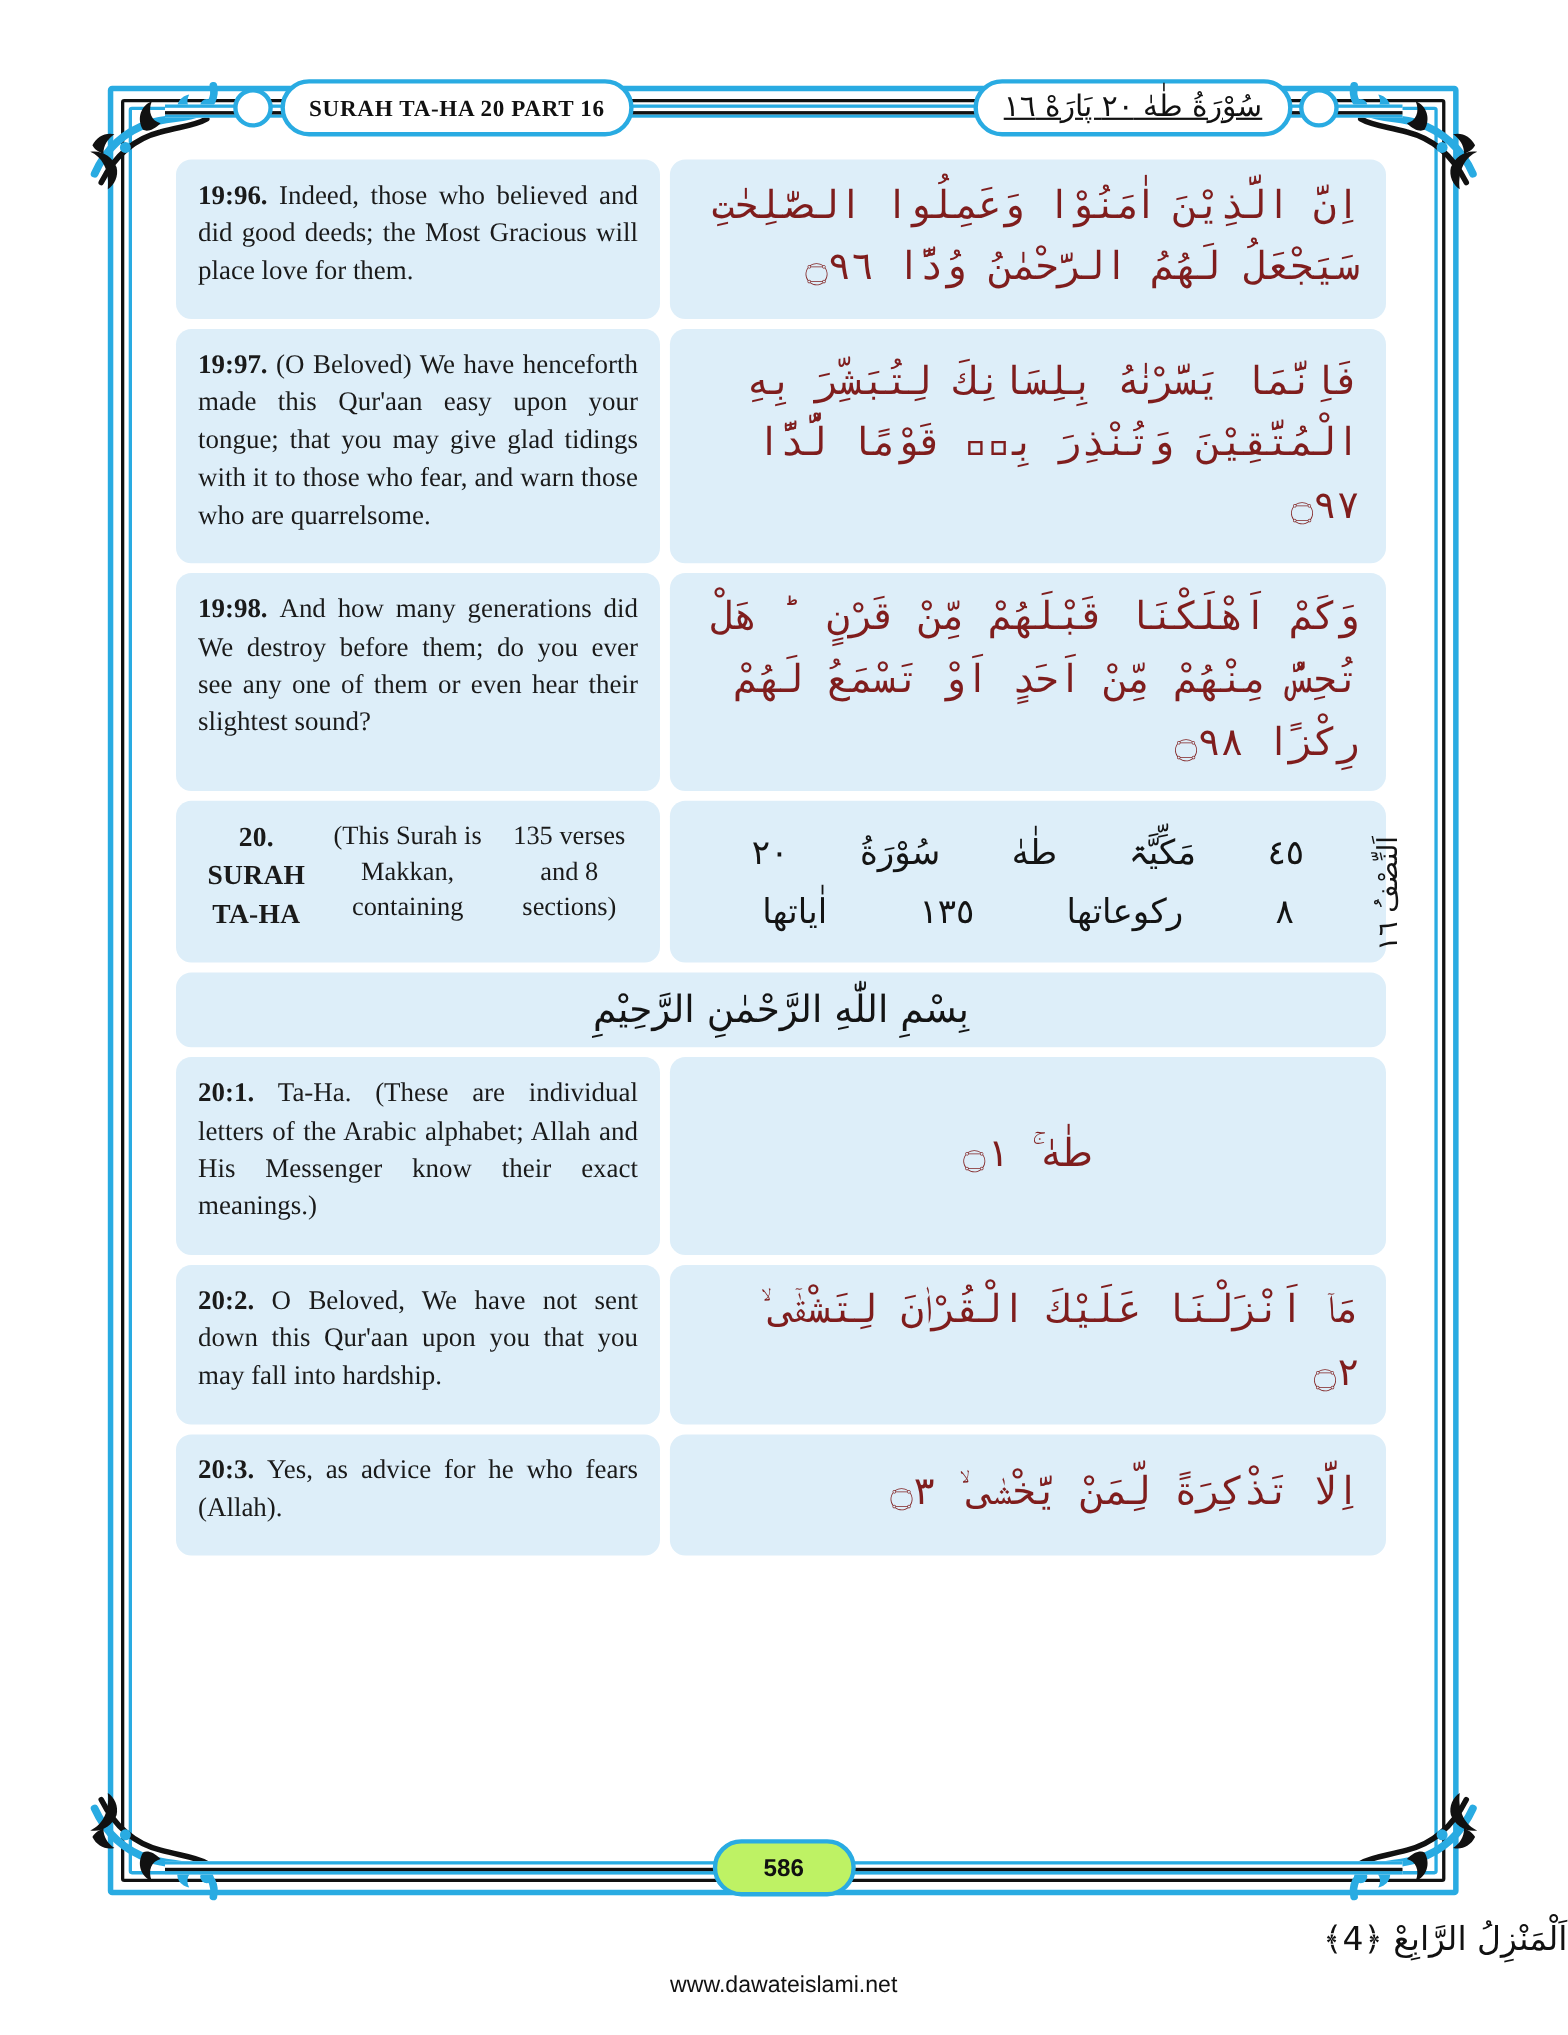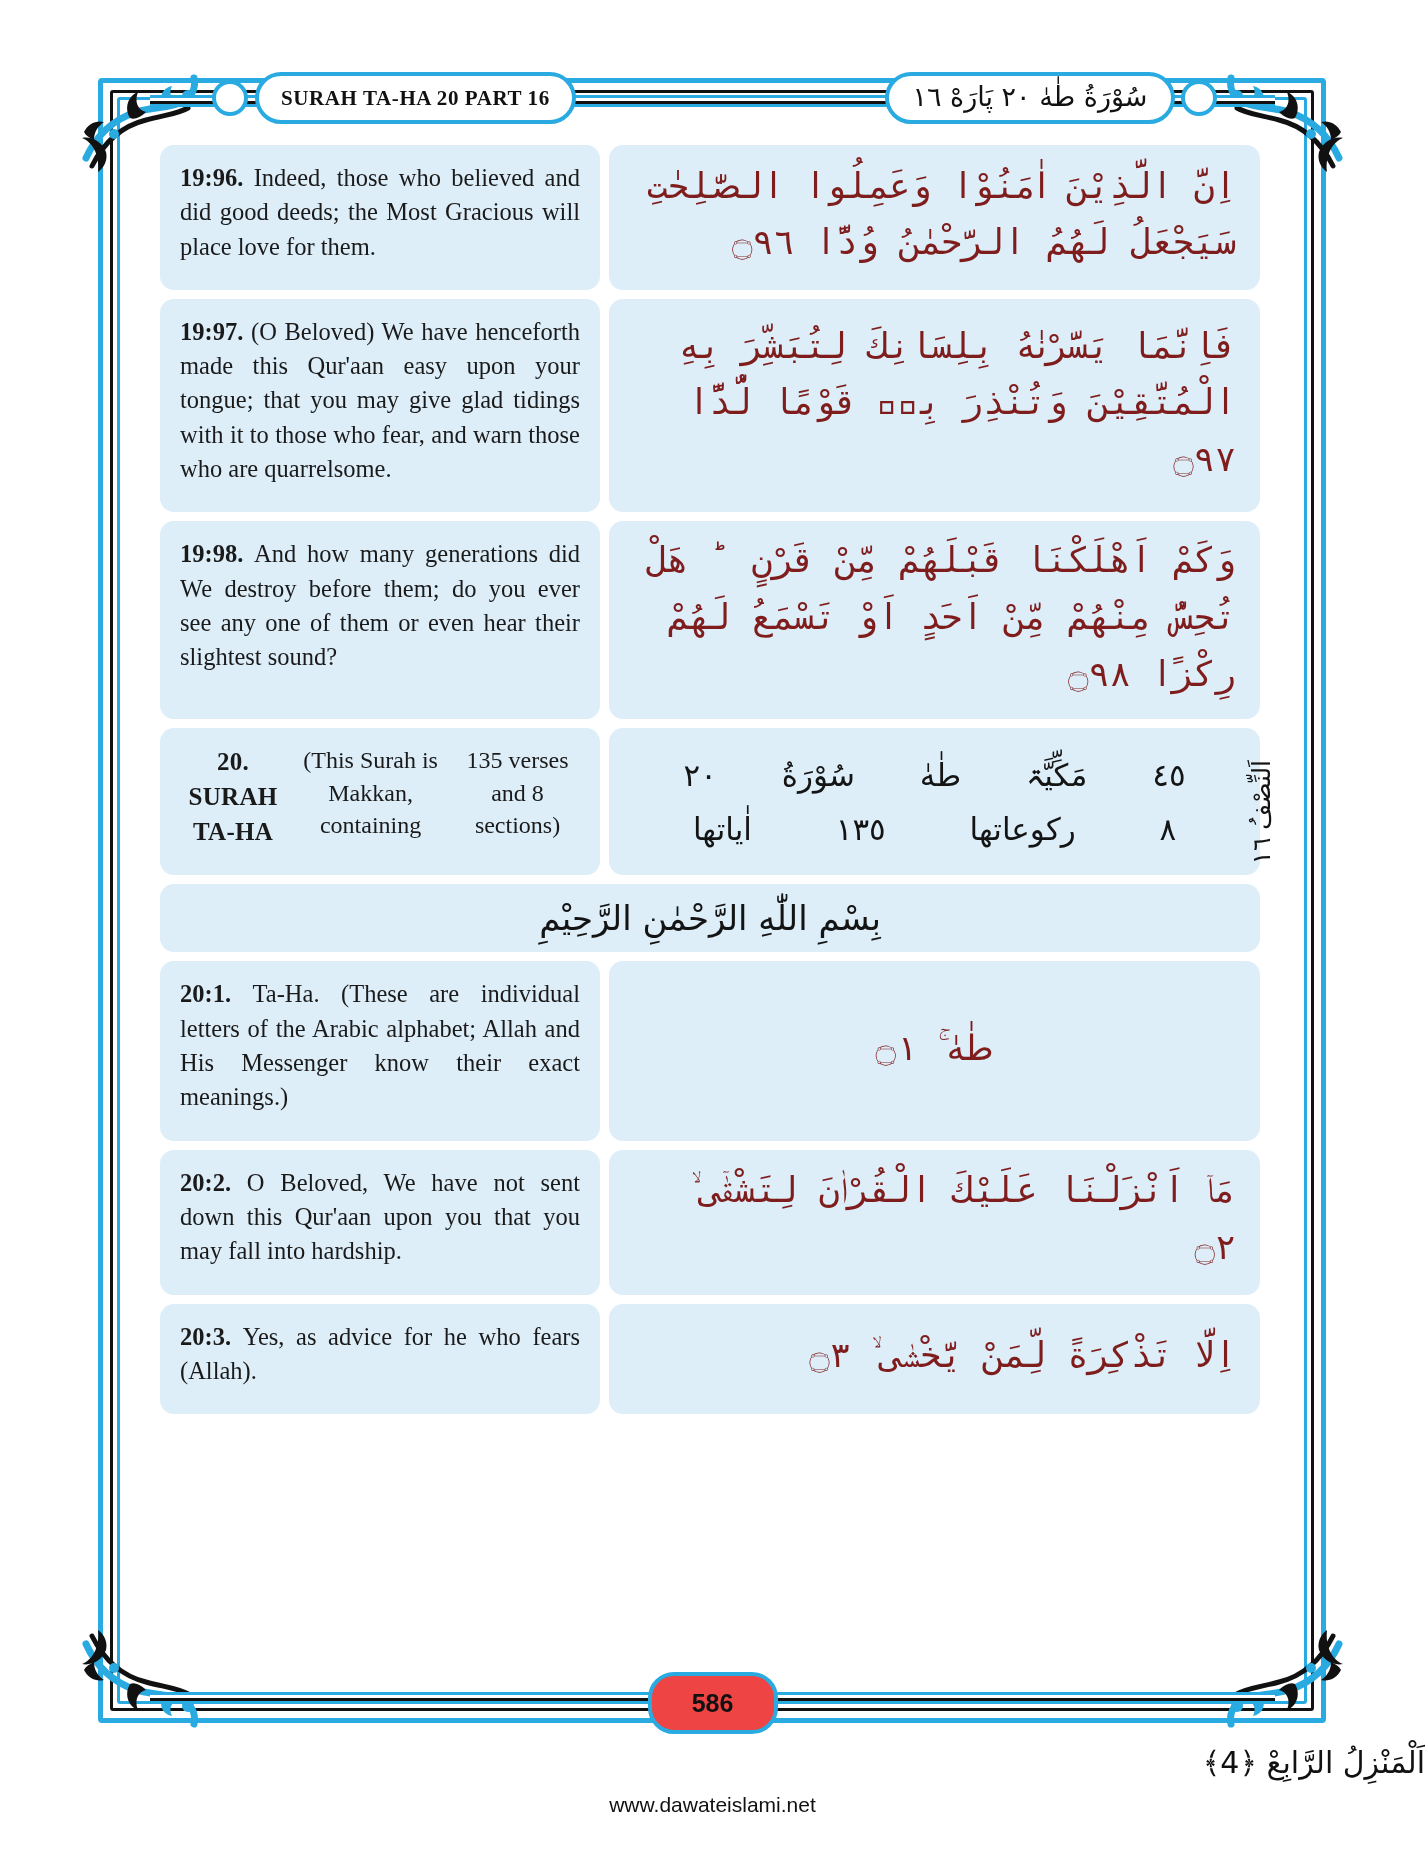--- a/index.html
+++ b/index.html
@@ -103,20 +103,21 @@
     white-space: nowrap;
   }
   .header-title-ar {
     font-family: "DejaVu Sans", sans-serif;
     font-size: 27px;
     color: #111;
     direction: rtl;
     white-space: nowrap;
     line-height: 1;
     padding-bottom: 4px;
+    text-decoration: underline;
   }
   .pill-cap {
     position: absolute;
     top: 8px;
     width: 36px; height: 36px;
     border-radius: 50%;
     background: #fff;
     border: 4px solid #29ABE2;
   }
   .pill-cap.left-end { left: 62px; }
@@ -247,30 +248,30 @@
     position: absolute;
     left: 0; right: 0; top: 3px;
     height: 3px;
     background: #111;
   }
   .page-pill {
     position: absolute;
     left: 50%;
     transform: translateX(-50%);
     top: 0;
-    width: 130px; height: 62px;
-    background: #ef4444;
+    width: 130px; height: 52px;
+    background: #bef264;
     border: 4px solid #29ABE2;
     border-radius: 26px;
     display: flex;
     align-items: center;
     justify-content: center;
     font-family: "Liberation Sans", sans-serif;
     font-weight: bold;
-    font-size: 25px;
+    font-size: 22px;
     color: #111;
   }
   .manzil {
     position: absolute;
     left: 0; right: 0;
     top: 1745px;
     text-align: right;
     font-family: "DejaVu Sans", sans-serif;
     font-size: 30px;
     color: #111;

